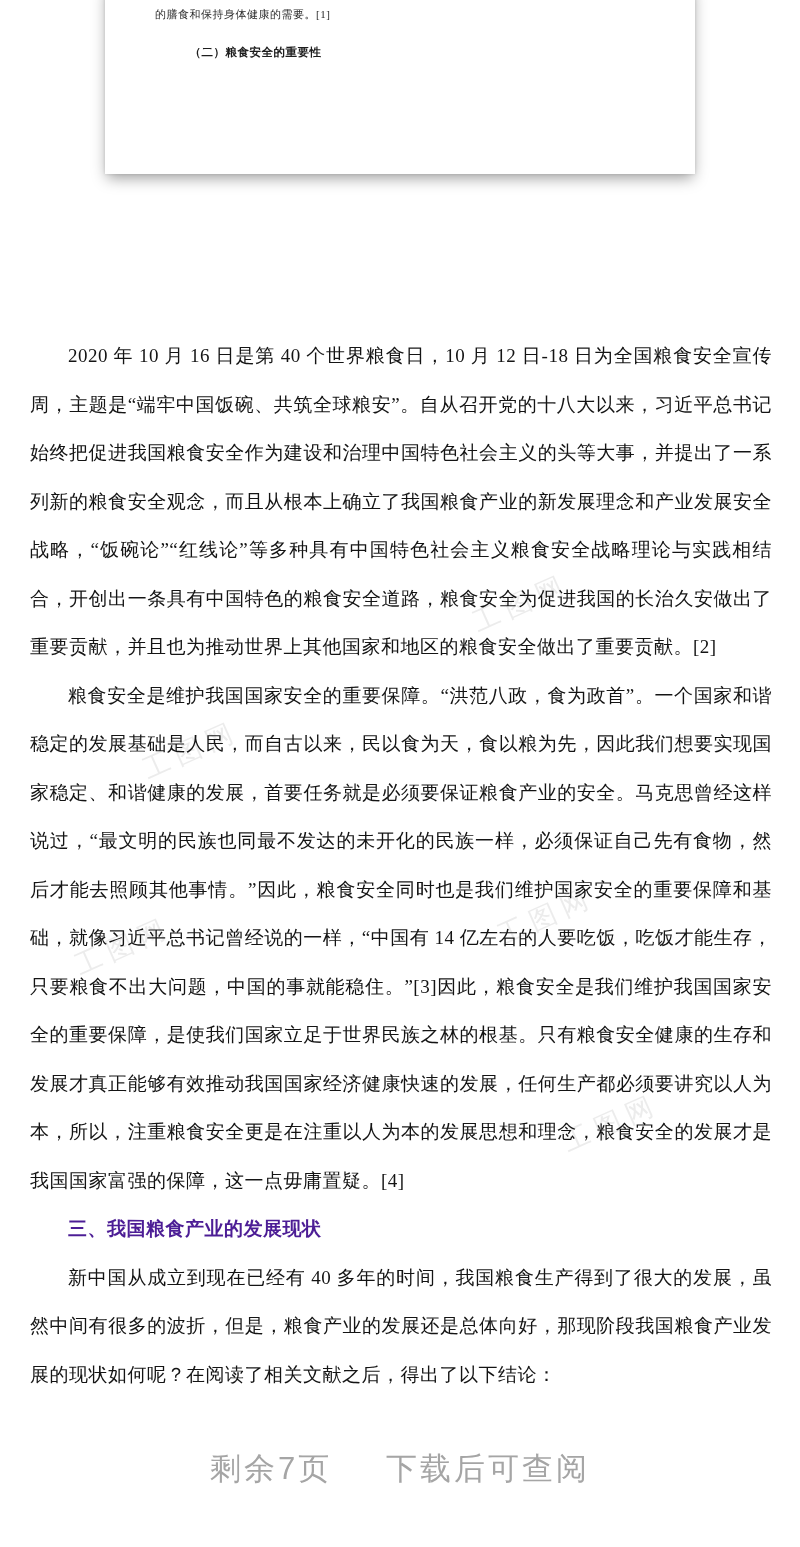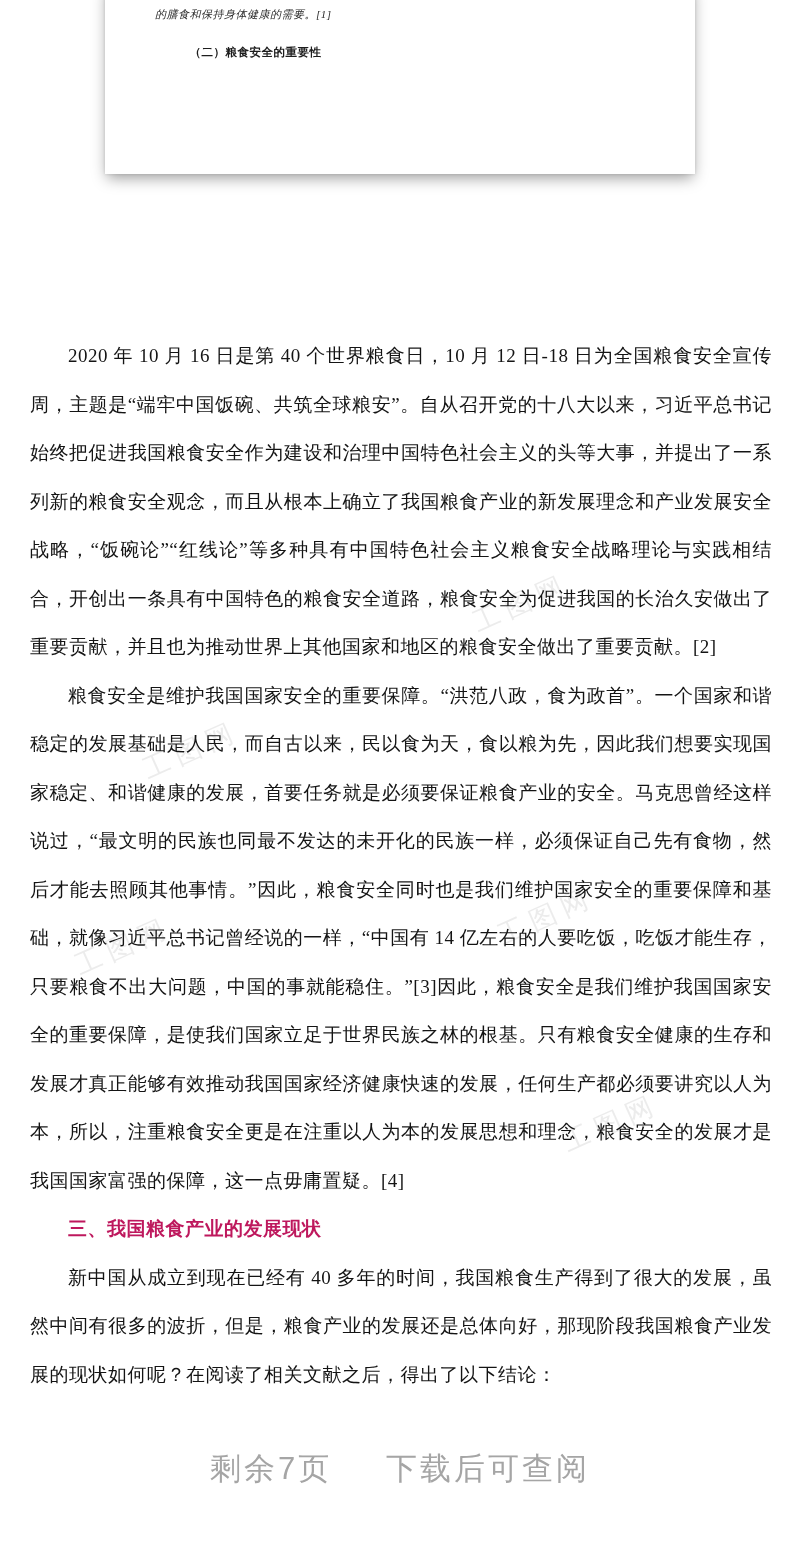--- a/index.html
+++ b/index.html
@@ -23,21 +23,20 @@
     background: #ffffff;
     box-shadow: 0 6px 14px -2px rgba(0,0,0,0.38), 0 0 3px rgba(0,0,0,0.12);
     padding: 24px 48px 0 50px;
     z-index: 2;
   }
   .preview-line {
     font-size: 11px;
     color: #2b2b2b;
     letter-spacing: 0.5px;
     line-height: 16px;
-    font-style: italic;
   }
   .preview-heading {
     margin-top: 22px;
     font-size: 11.5px;
     font-weight: bold;
     color: #1d1d1d;
     letter-spacing: 0.5px;
     text-indent: 3em;
     line-height: 16px;
   }
@@ -58,21 +57,21 @@
   .doc-body p {
     margin: 0;
     text-indent: 2em;
   }
   .section-heading {
     margin: 6px 0 0 0;
     text-indent: 2em;
     font-weight: bold;
     font-size: 19px;
     line-height: 48.5px;
-    color: #be185d;
+    color: #4c1d95;
   }
 
   
   .watermark {
     position: absolute;
     z-index: 0;
     font-family: "Liberation Sans", sans-serif;
     font-size: 27px;
     letter-spacing: 7px;
     color: rgba(120,120,120,0.14);

